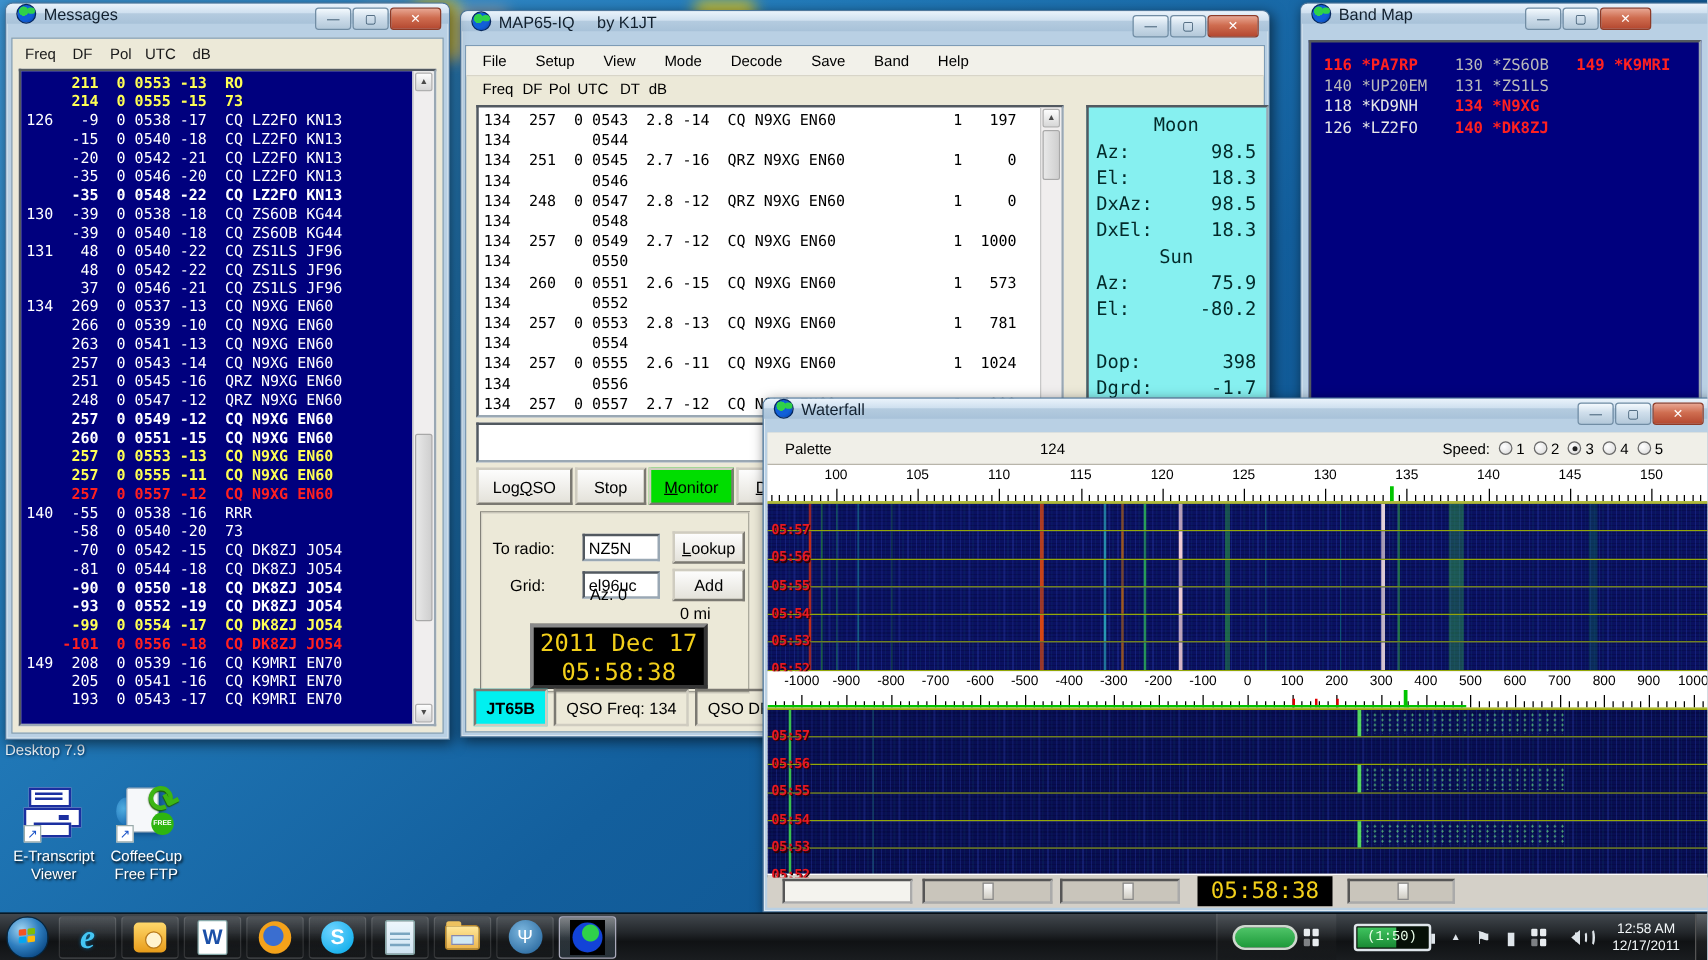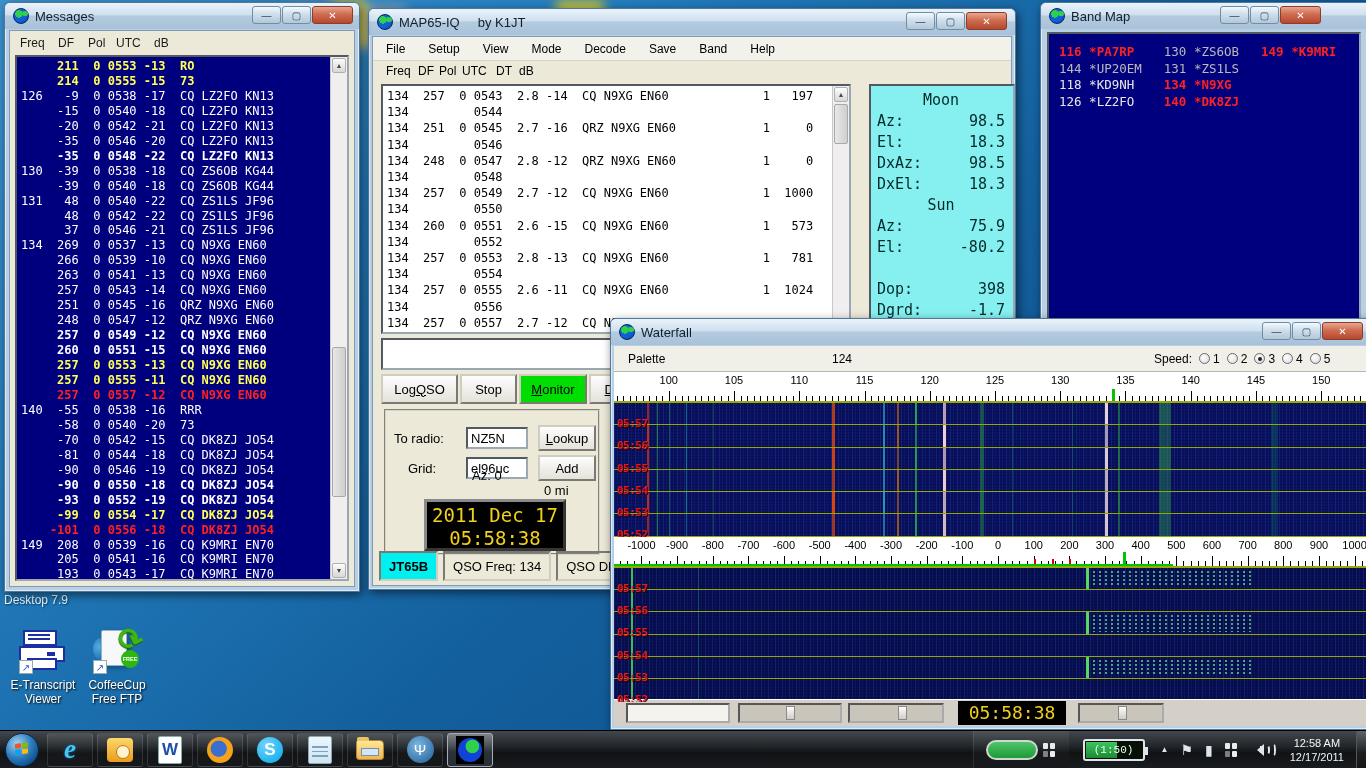--- a/index.html
+++ b/index.html
@@ -12,21 +12,21 @@
   .b1 { left:288px; top:6px; width:118px; height:42px; background:#9aa4ad; opacity:.85; }
   .b2 { left:332px; top:0; width:34px; height:46px; background:#d8c92f; opacity:.9; }
   .b3 { left:556px; top:0; width:48px; height:38px; background:#d3c42c; opacity:.9; }
 
   .desk-label { position:absolute; left:4px; top:593px; color:#eef4f8; font-size:12px;
     text-shadow:1px 1px 2px #06335c; z-index:1; }
 
   
   .window { position:absolute; background:#b9d0e4; border:1px solid #50789c; border-radius:6px 6px 0 0;
     box-shadow:2px 3px 10px rgba(0,0,0,.55), inset 0 0 0 1px rgba(255,255,255,.55); }
-  .titlebar { position:relative; height:26px; display:flex; align-items:center; gap:6px; padding:0 8px;
+  .titlebar { position:relative; height:16px; display:flex; align-items:center; gap:6px; padding:0 8px;
     font-size:13px; color:#12202e;
     background:linear-gradient(#eaf3fb,#cfe0ef 45%,#b4cbdf 50%,#a8c2d9); border-radius:5px 5px 0 0; }
   .wtitle { font-size:13px; }
   .wctrl { position:absolute; top:3px; display:flex; gap:1px; }
   .cbtn { width:29px; height:18px; display:flex; align-items:center; justify-content:center;
     font-size:10px; color:#2c4a63; border:1px solid #718da4; border-radius:3px;
     background:linear-gradient(#f4fafe,#cfdeeb 45%,#b3c8d9); }
   .cbtn.close { width:41px; color:#fff; border-color:#8e3b27;
     background:linear-gradient(#e8a692,#cf6d50 45%,#b44830); }
   .globe { width:16px; height:16px; border-radius:50%; flex:0 0 16px;
@@ -399,21 +399,21 @@
       <span class="wtitle">Band Map</span>
       <span class="wctrl">
         <span class="cbtn">—</span>
         <span class="cbtn">▢</span>
         <span class="cbtn close">✕</span>
       </span>
     </div>
     <div class="bm-body" id="bm-body">
         <div class="bm-col">
           <div class="bm-entry bmc-red">116 *PA7RP</div>
-          <div class="bm-entry bmc-gray">144 *UP20EM</div>
+          <div class="bm-entry bmc-gray">140 *UP20EM</div>
           <div class="bm-entry bmc-white">118 *KD9NH</div>
           <div class="bm-entry bmc-white">126 *LZ2FO</div>
         </div>
         <div class="bm-col">
           <div class="bm-entry bmc-gray">130 *ZS6OB</div>
           <div class="bm-entry bmc-gray">131 *ZS1LS</div>
           <div class="bm-entry bmc-red">134 *N9XG</div>
           <div class="bm-entry bmc-red">140 *DK8ZJ</div>
         </div>
         <div class="bm-col">
@@ -462,21 +462,20 @@
             <div class="mrow mc-gray">     248  0 0547 -12  QRZ N9XG EN60</div>
             <div class="mrow mc-white">     257  0 0549 -12  CQ N9XG EN60</div>
             <div class="mrow mc-white">     260  0 0551 -15  CQ N9XG EN60</div>
             <div class="mrow mc-yellow">     257  0 0553 -13  CQ N9XG EN60</div>
             <div class="mrow mc-yellow">     257  0 0555 -11  CQ N9XG EN60</div>
             <div class="mrow mc-red">     257  0 0557 -12  CQ N9XG EN60</div>
             <div class="mrow mc-gray">140  -55  0 0538 -16  RRR</div>
             <div class="mrow mc-gray">     -58  0 0540 -20  73</div>
             <div class="mrow mc-gray">     -70  0 0542 -15  CQ DK8ZJ JO54</div>
             <div class="mrow mc-gray">     -81  0 0544 -18  CQ DK8ZJ JO54</div>
-            <div class="mrow mc-gray">     -90  0 0546 -19  CQ DK8ZJ JO54</div>
             <div class="mrow mc-white">     -90  0 0550 -18  CQ DK8ZJ JO54</div>
             <div class="mrow mc-white">     -93  0 0552 -19  CQ DK8ZJ JO54</div>
             <div class="mrow mc-yellow">     -99  0 0554 -17  CQ DK8ZJ JO54</div>
             <div class="mrow mc-red">    -101  0 0556 -18  CQ DK8ZJ JO54</div>
             <div class="mrow mc-gray">149  208  0 0539 -16  CQ K9MRI EN70</div>
             <div class="mrow mc-gray">     205  0 0541 -16  CQ K9MRI EN70</div>
             <div class="mrow mc-gray">     193  0 0543 -17  CQ K9MRI EN70</div>
           </div>
         <div class="vscroll">
           <span class="sarrow up">▲</span>

